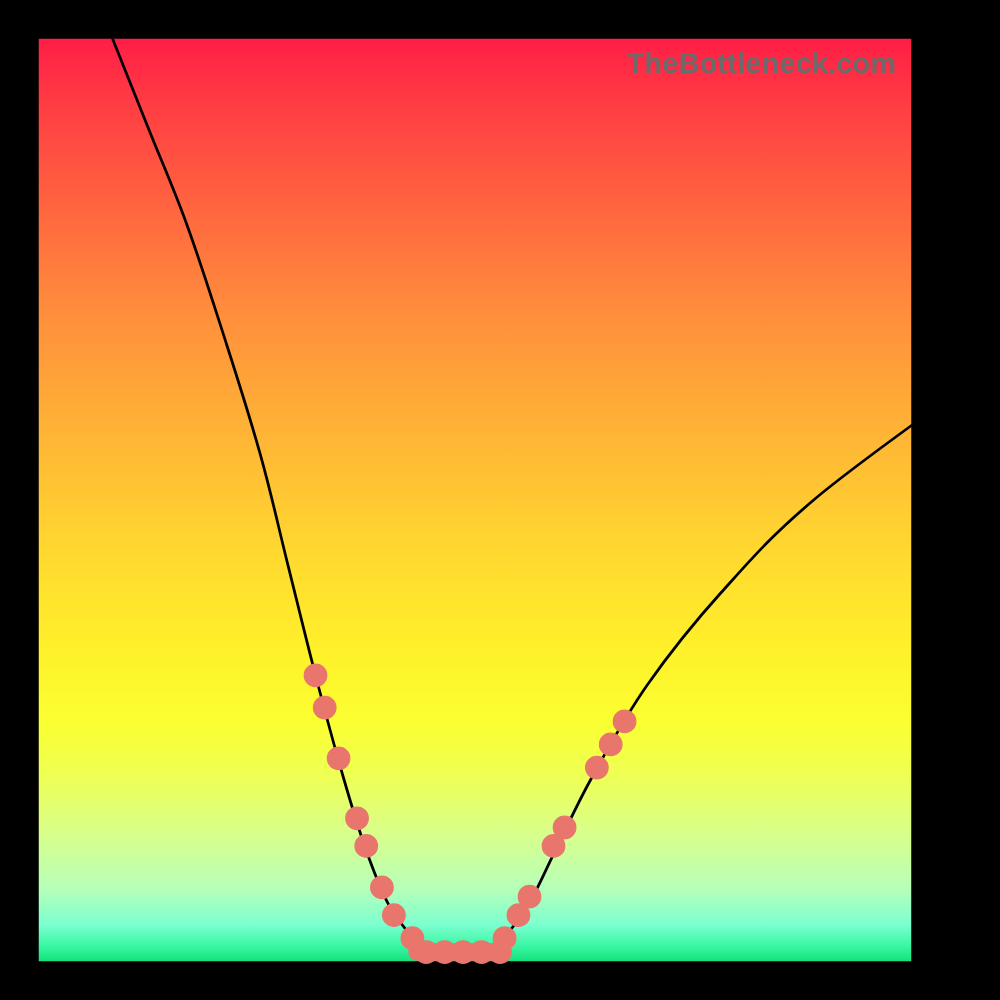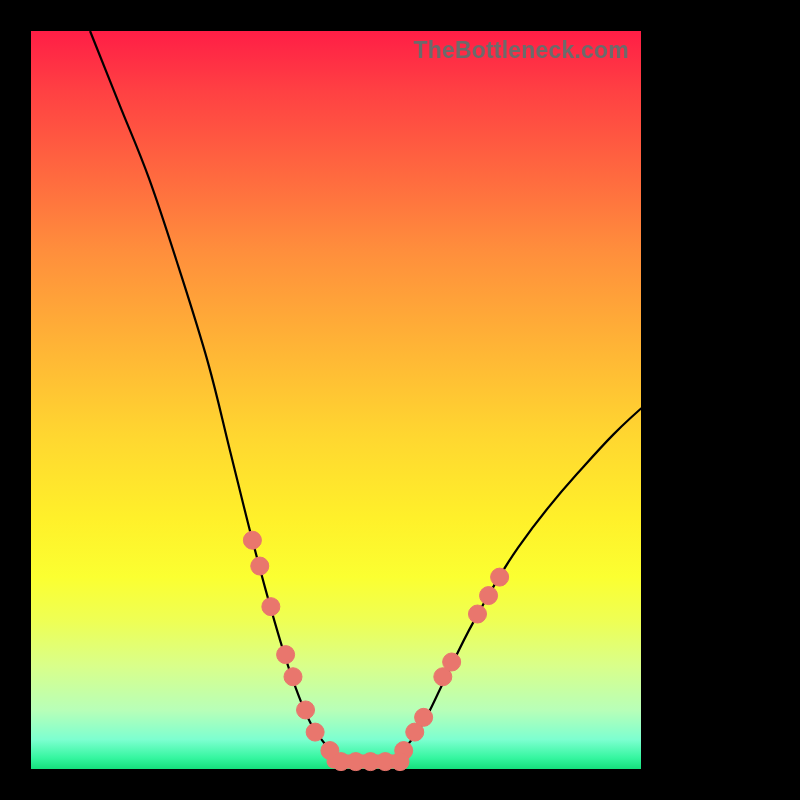--- a/index.html
+++ b/index.html
@@ -16,21 +16,21 @@
     left: 0;
     top: 0;
     width: 800px;
     height: 800px;
     background: #000;
   }
   .plot {
     position: absolute;
     left: 31px;
     top: 31px;
-    width: 610px;
+    width: 698px;
     height: 738px;
     background: linear-gradient(
       to bottom,
       #ff1e46 0%,
       #ff4043 8%,
       #ff6b3f 20%,
       #ff8f3c 30%,
       #ffb236 42%,
       #ffd730 55%,
       #fff02a 66%,

